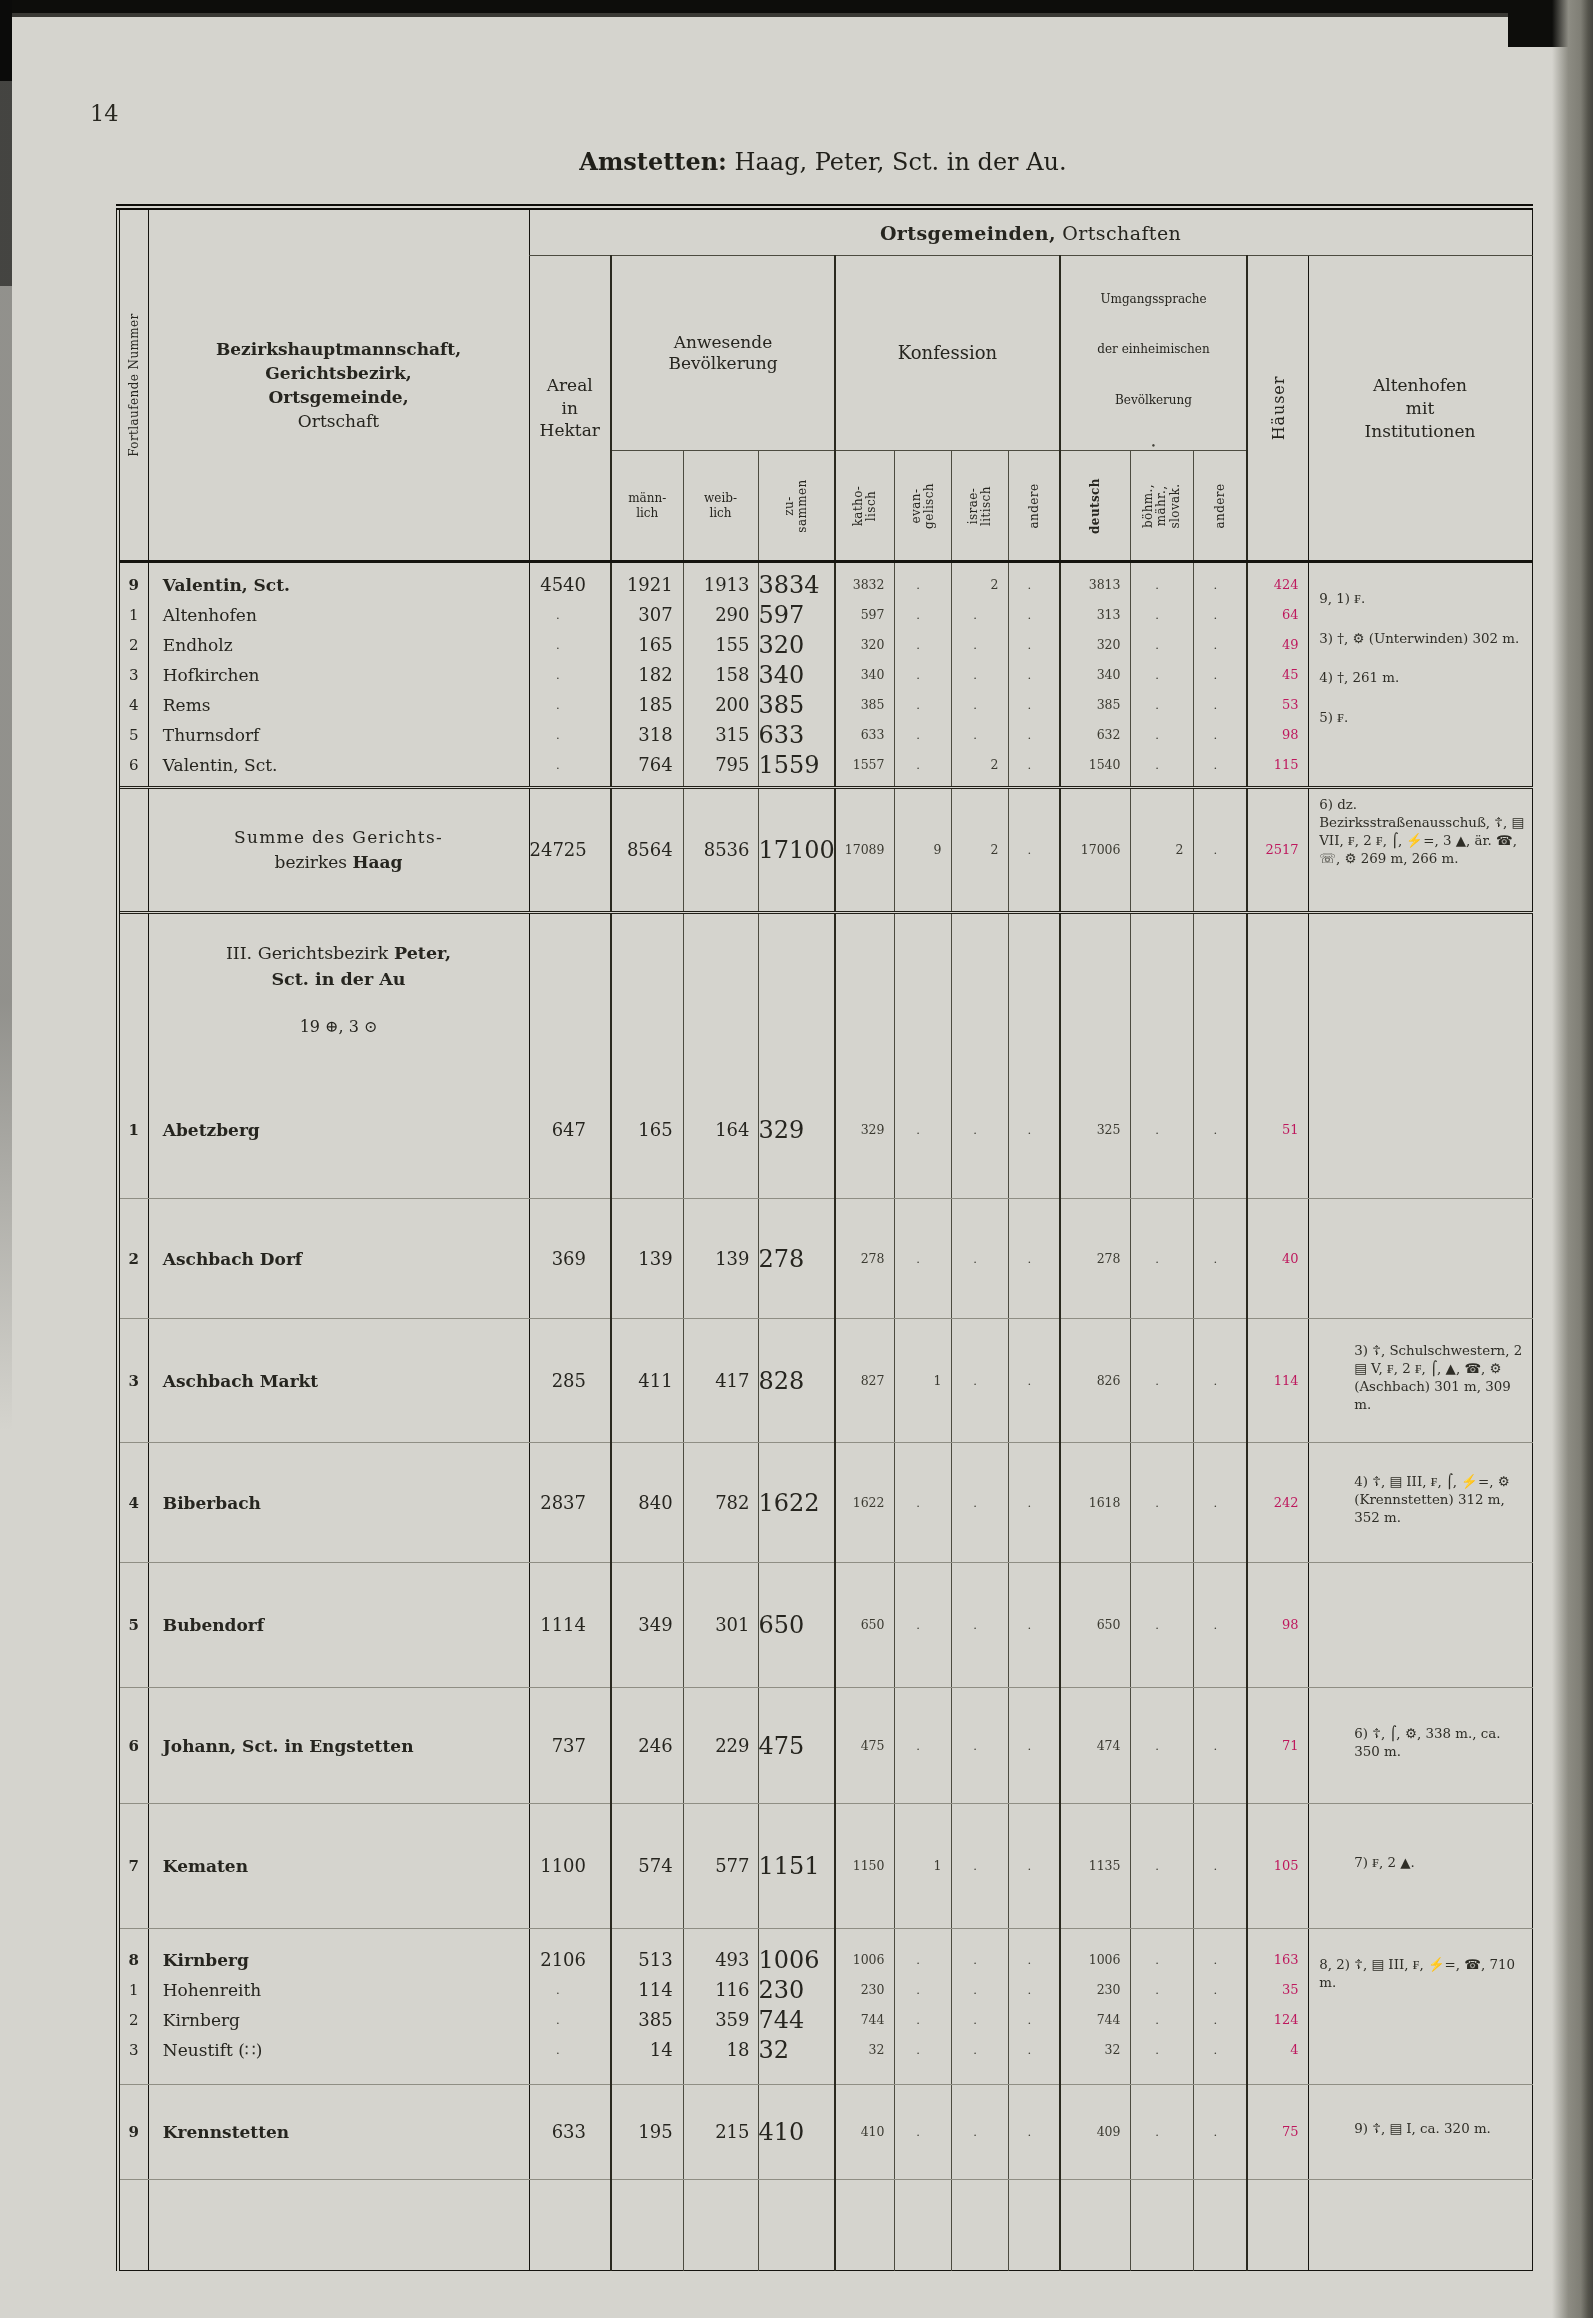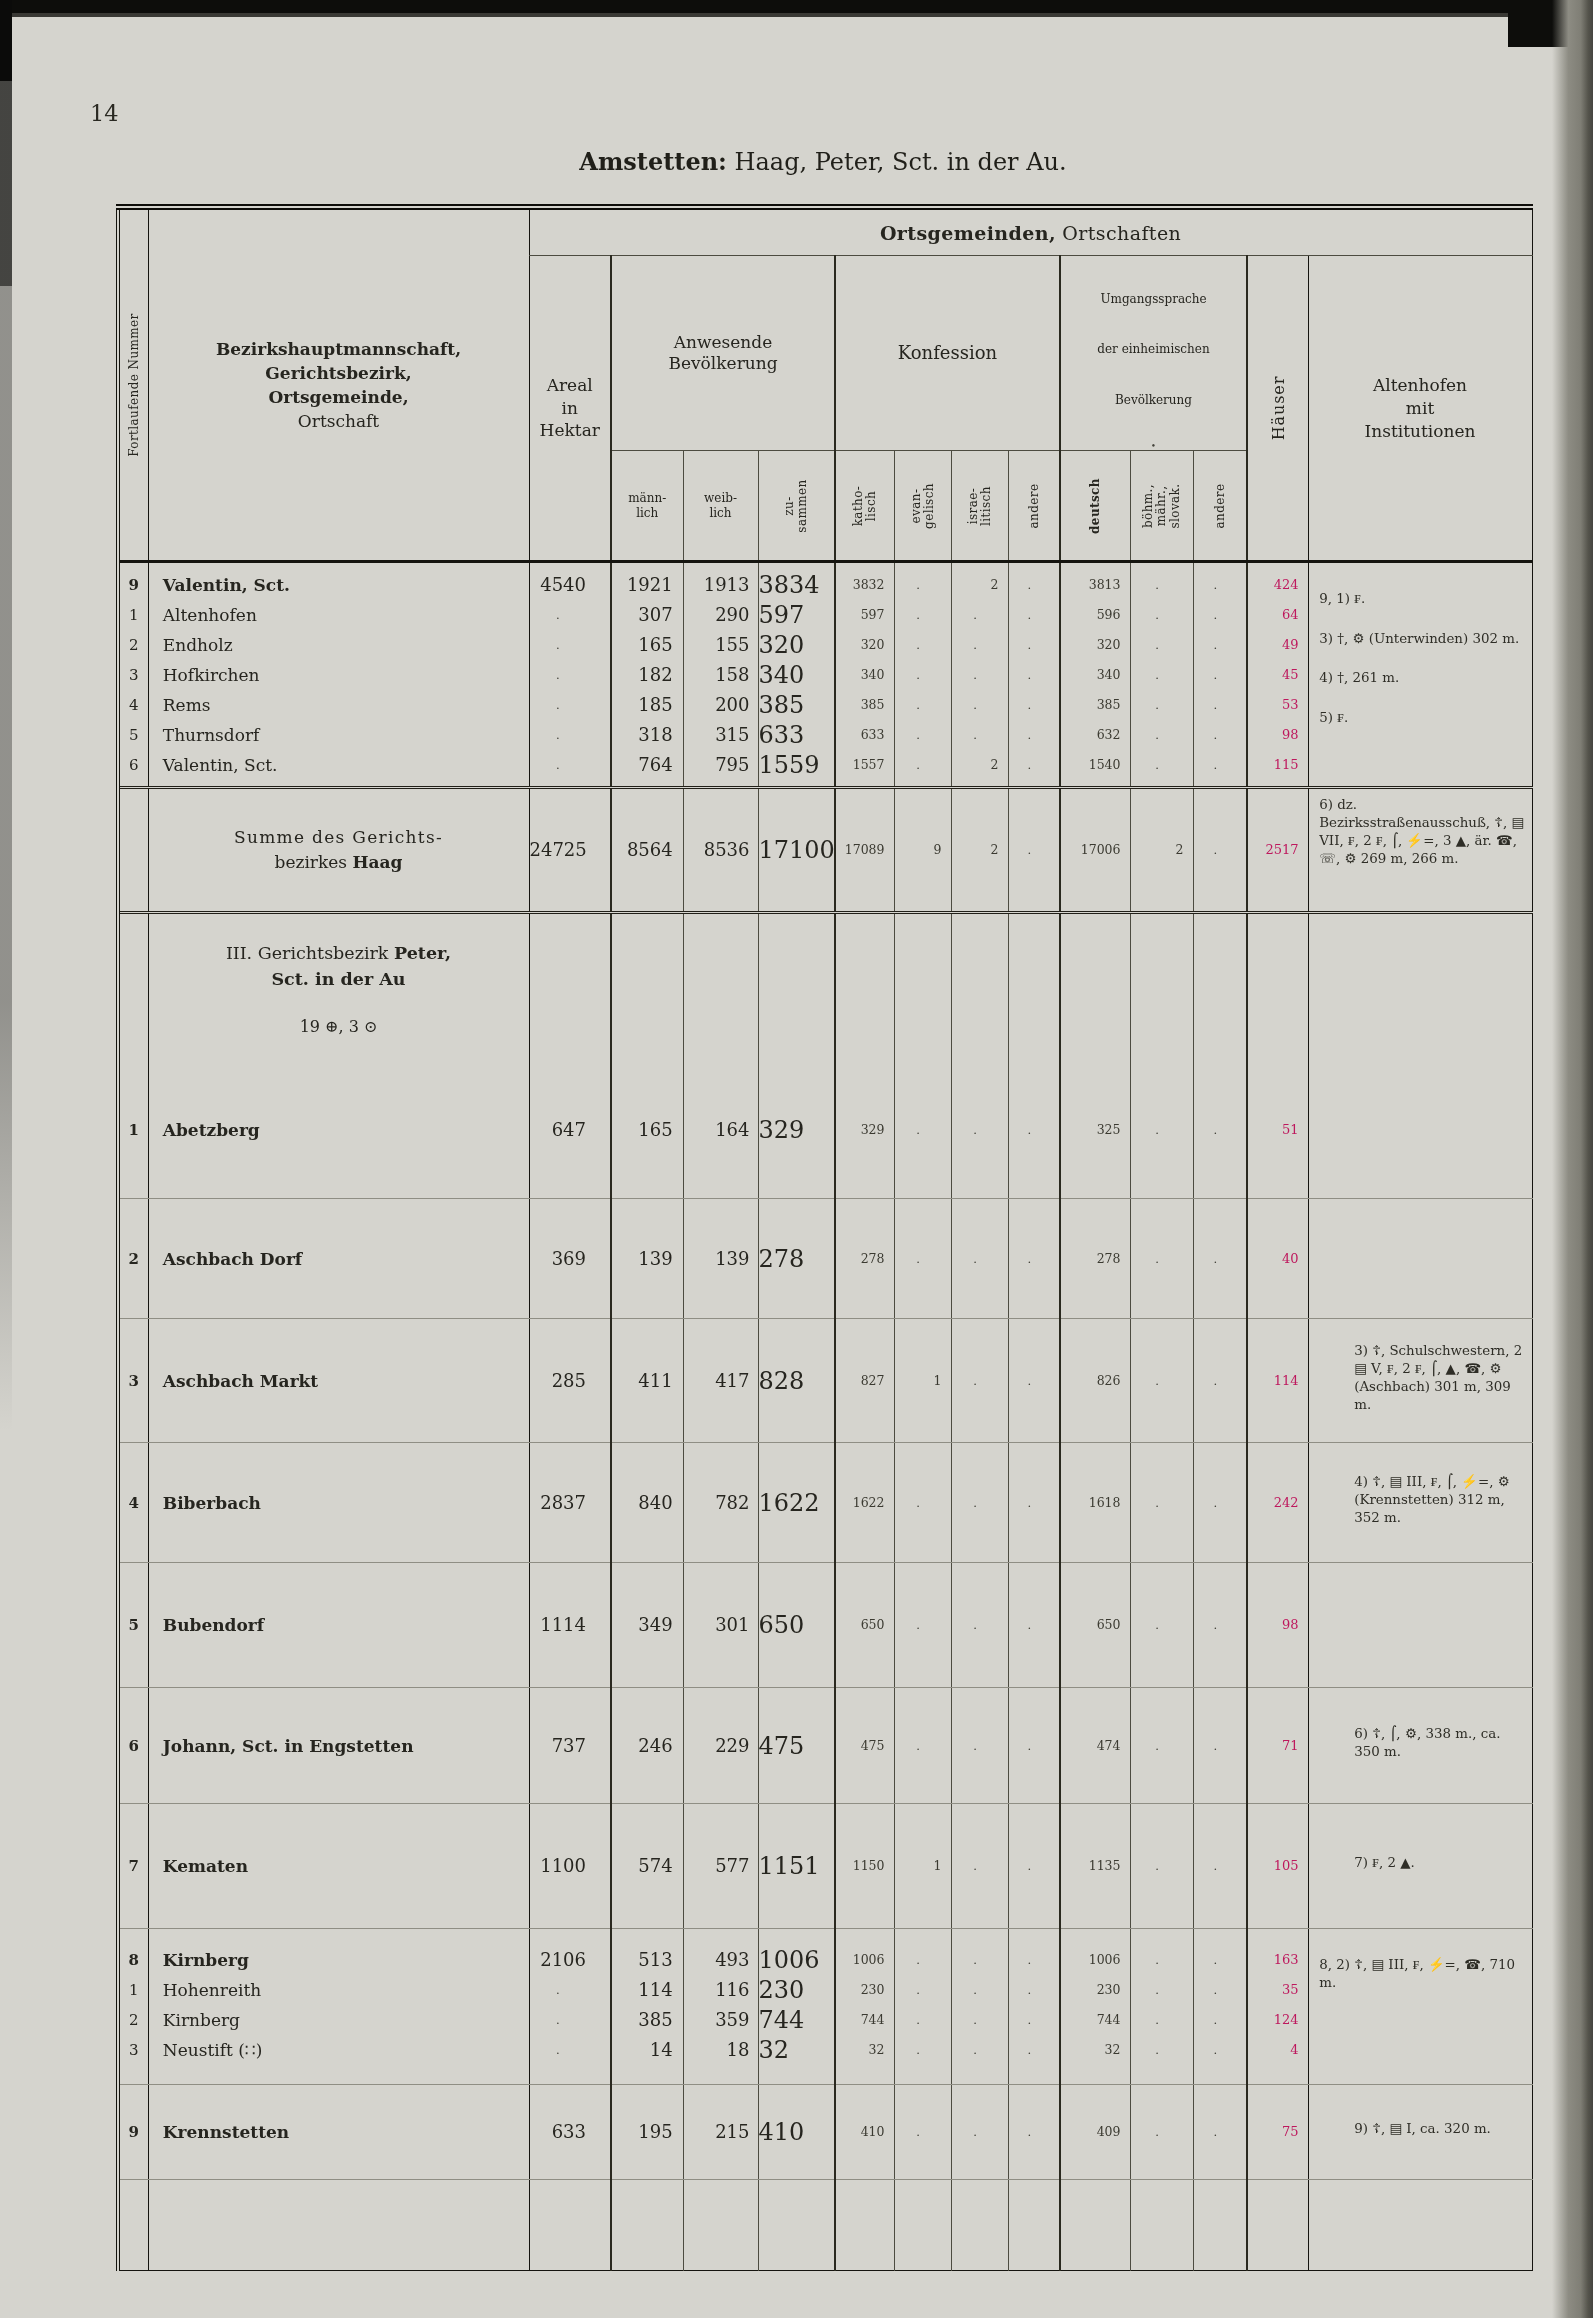--- a/index.html
+++ b/index.html
@@ -309,21 +309,21 @@
           <div class="ln dot">.</div>
           <div class="ln dot">.</div>
           <div class="ln dot">.</div>
           <div class="ln dot">.</div>
           <div class="ln dot">.</div>
           <div class="ln dot">.</div>
           <div class="ln dot">.</div>
         </td>
         <td class="c-sm dbl">
           <div class="ln">3813</div>
-          <div class="ln">596</div>
+          <div class="ln">313</div>
           <div class="ln">320</div>
           <div class="ln">340</div>
           <div class="ln">385</div>
           <div class="ln">632</div>
           <div class="ln">1540</div>
         </td>
         <td class="c-sm sgl">
           <div class="ln dot">.</div>
           <div class="ln dot">.</div>
           <div class="ln dot">.</div>

